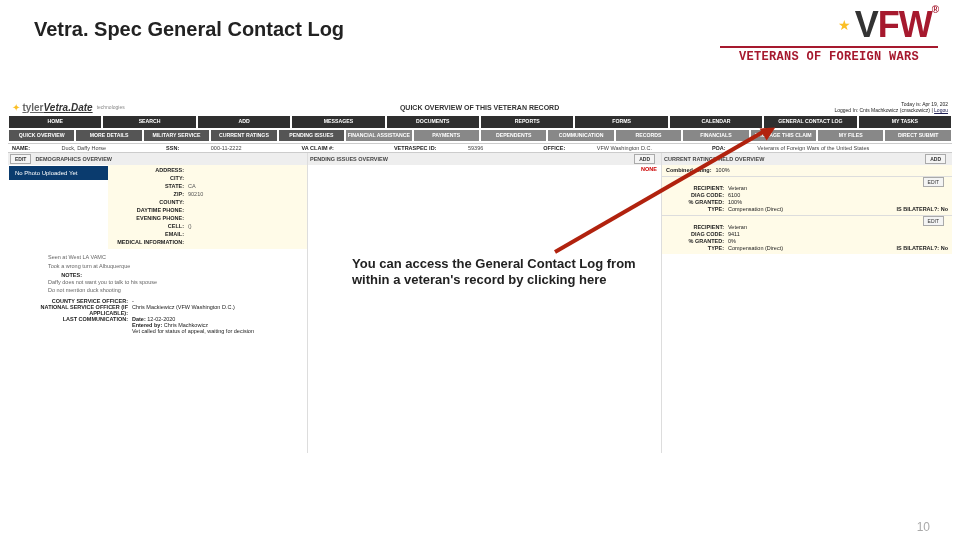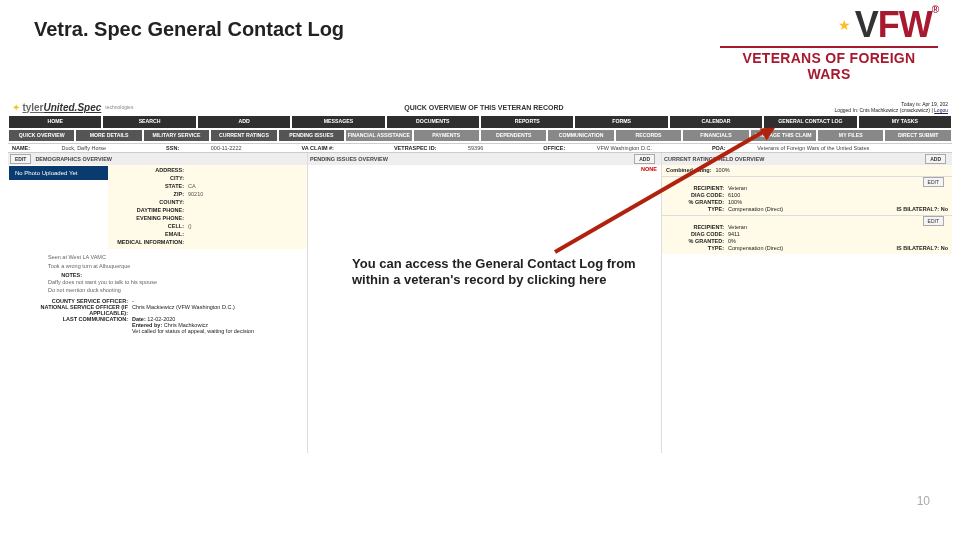--- a/index.html
+++ b/index.html
@@ -6,22 +6,22 @@
   body { font-family: "Segoe UI", Arial, sans-serif; width:960px; height:540px; background:#fff; position:relative; overflow:hidden; }
   .slide { width:960px; height:540px; position:relative; }
   .title { position:absolute; top:18px; left:34px; font-size:20px; font-weight:700; color:#222; }
   .vfw-logo { position:absolute; top:4px; right:22px; width:258px; height:62px; display:flex; flex-direction:column; align-items:flex-end; }
   .vfw-main { display:flex; align-items:center; }
   .vfw-star { color:#fbbf24; font-size:14px; margin-right:4px; }
   .vfw-text { font-size:36px; font-weight:800; letter-spacing:-1px; }
   .vfw-v { color:#333; }
   .vfw-fw { color:#a6192e; }
   .vfw-reg { font-size:10px; vertical-align:top; color:#a6192e; }
-  .vfw-sub { font-size:14px; font-weight:700; letter-spacing:0.3px; color:#a6192e; border-top:2px solid #a6192e; padding-top:2px; width:218px; text-align:center; }
-  .slidenum { position:absolute; bottom:32px; right:30px; font-size:12px; color:#aaa; }
+  .vfw-sub { font-size:12px; font-weight:700; letter-spacing:0.3px; color:#a6192e; border-top:2px solid #a6192e; padding-top:2px; width:218px; text-align:center;font-family:Liberation Mono, monospace; }
+  .slidenum { position:absolute; bottom:6px; right:30px; font-size:12px; color:#aaa; }
 
   
   .shot { position:absolute; top:100px; left:8px; right:8px; height:390px; font-size:6px; color:#222; background:#fff; }
   .shot-hdr { display:flex; align-items:center; justify-content:space-between; padding:1px 4px; }
   .tyler { display:flex; align-items:center; gap:2px; }
   .tyler-star { color:#fbbf24; font-size:10px; }
   .tyler-t { font-weight:700; font-size:10px;text-decoration:underline; }
   .tyler-t1 { color:#666; }
   .tyler-t2 { color:#333; font-style:italic; }
   .tyler-sub { font-size:5px; color:#888; margin-left:2px; }
@@ -77,21 +77,21 @@
         <span class="vfw-v">V</span><span class="vfw-fw">FW</span><span class="vfw-reg">®</span>
       </span>
     </div>
     <div class="vfw-sub">VETERANS OF FOREIGN WARS</div>
   </div>
 
   <div class="shot">
     <div class="shot-hdr">
       <div class="tyler">
         <span class="tyler-star">✦</span>
-        <span><span class="tyler-t tyler-t1">tyler</span><span class="tyler-t tyler-t2">United.Spec</span></span>
+        <span><span class="tyler-t tyler-t1">tyler</span><span class="tyler-t tyler-t2">Vetra.Date</span></span>
         <span class="tyler-sub">technologies</span>
       </div>
       <div class="ovtitle">QUICK OVERVIEW OF THIS VETERAN RECORD</div>
       <div class="loginfo">
         <div>Today is: Apr 19, 202</div>
         <div><span>Logged In: Cnts Machkowicz (cmackowicz) |</span> <a>Logou</a></div>
       </div>
     </div>
 
     <div class="menu">

